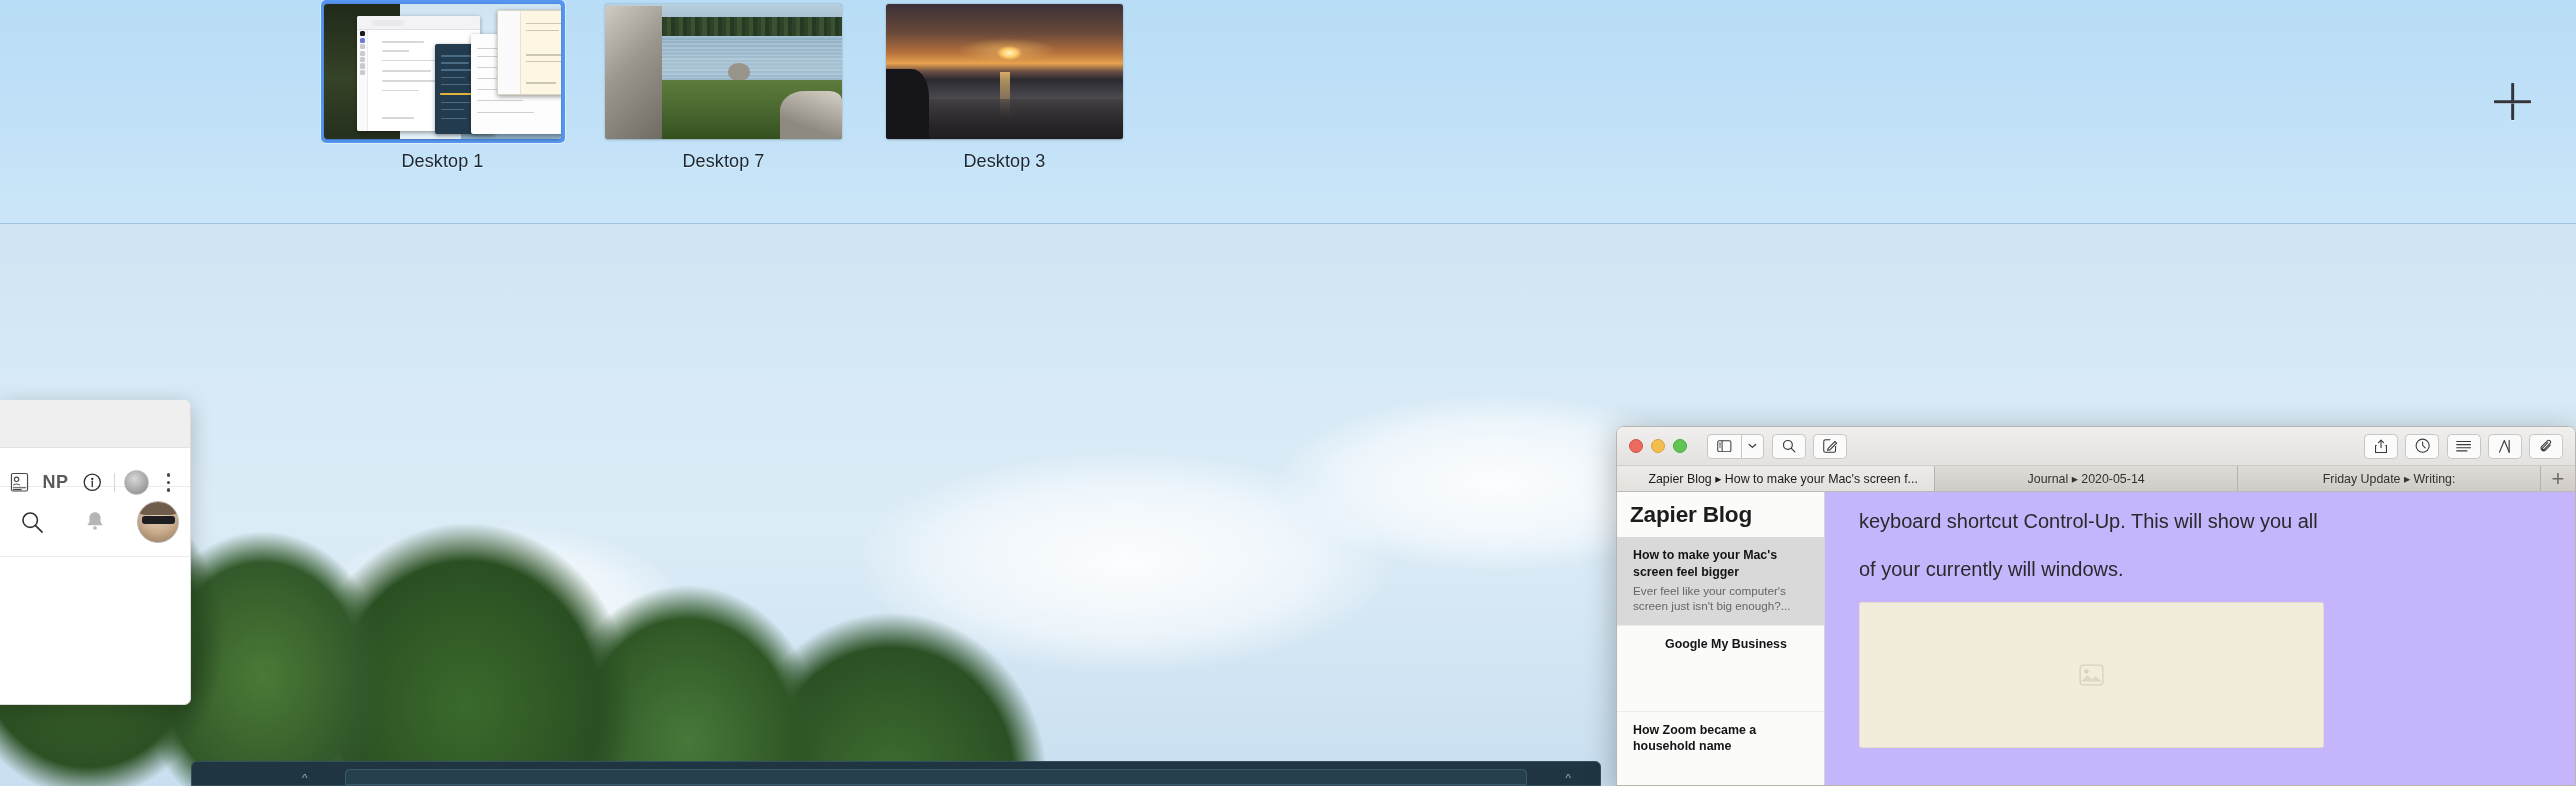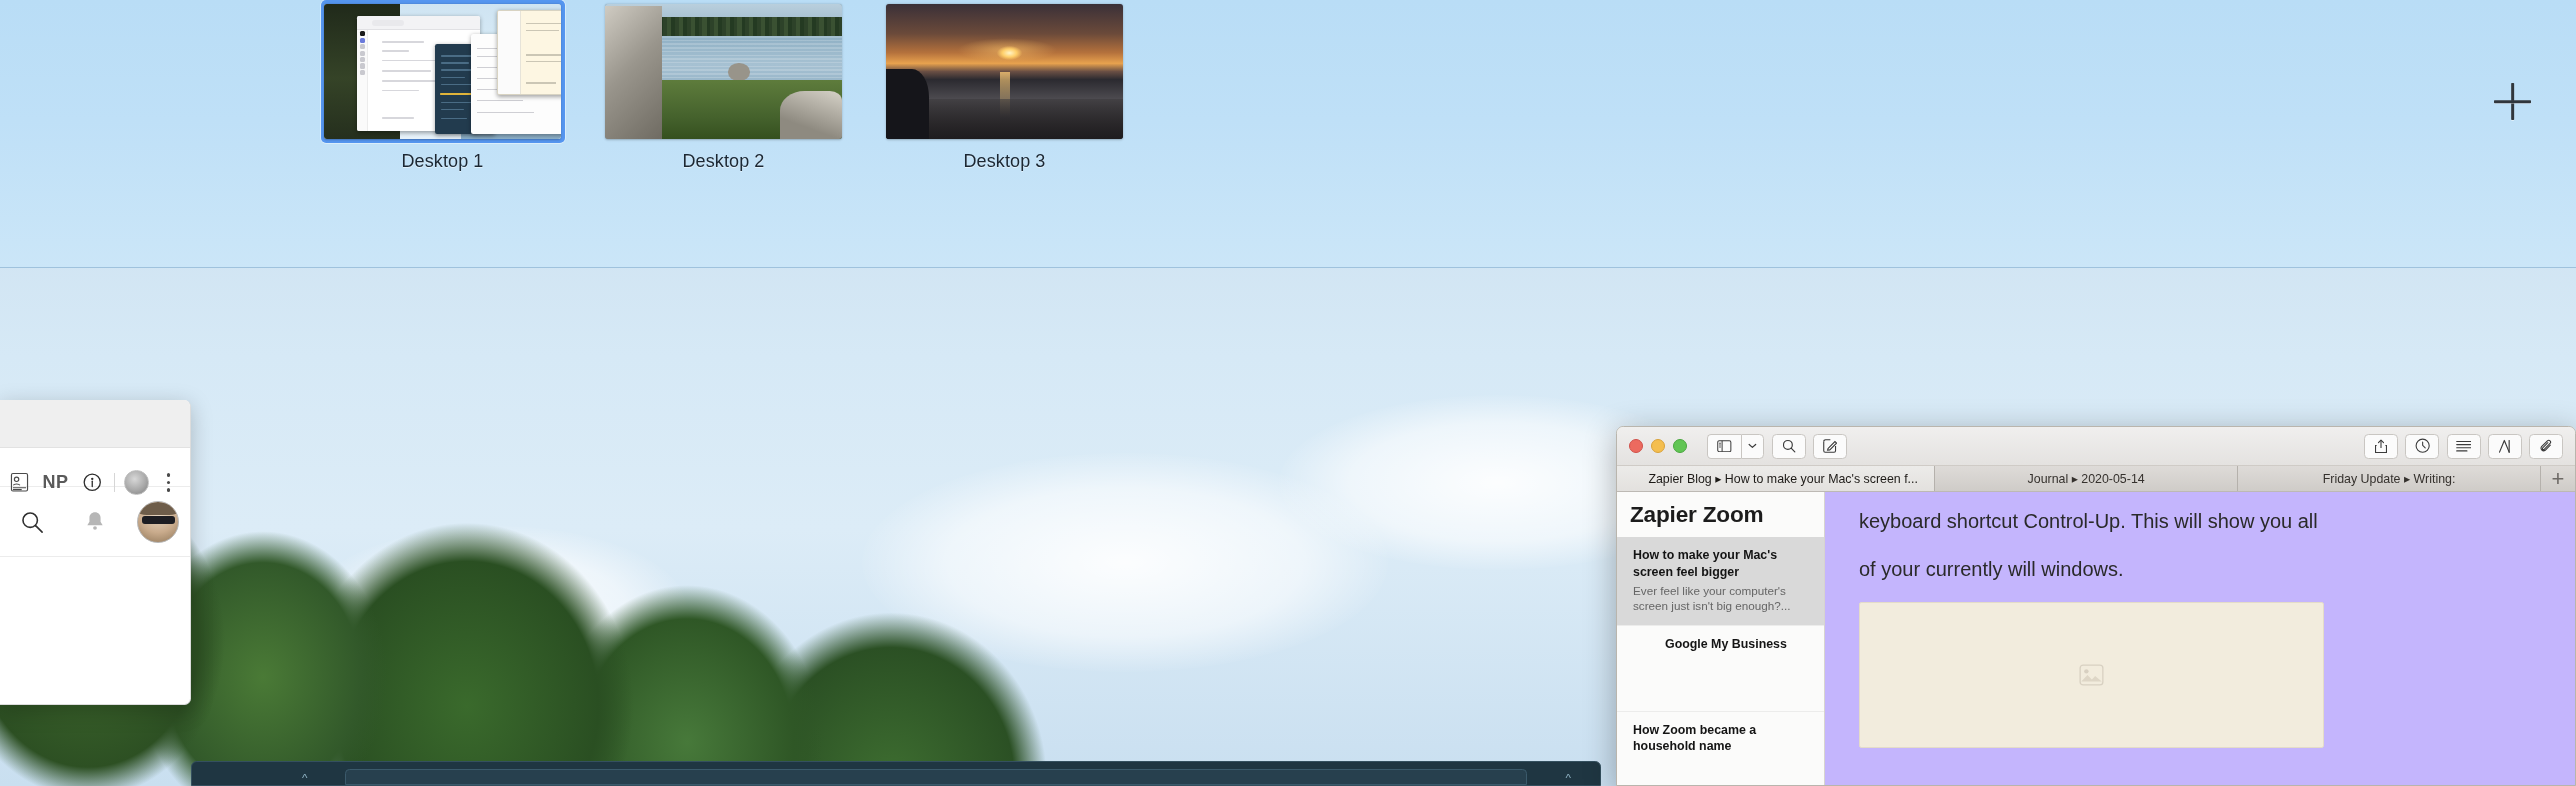--- a/index.html
+++ b/index.html
@@ -6,21 +6,21 @@
   html, body {
     width:2576px; height:786px;
     overflow:hidden;
     font-family:"Liberation Sans", sans-serif;
     background:#000;
   }
   #screen { position:relative; width:2576px; height:786px; overflow:hidden; }
 
   
   #spaces-bar {
-    position:absolute; left:0; top:0; width:2576px; height:268px;
+    position:absolute; left:0; top:0; width:2576px; height:224px;
     background:linear-gradient(180deg,#b9ddf6 0%, #bfe0f7 45%, #cbe6f8 100%);
     border-bottom:0.7px solid #9fc2dd;
     z-index:50;
   }
   #spaces-strip {
     position:absolute; left:0; top:0; width:100%; height:191px;
     display:flex; align-items:flex-start; justify-content:flex-start;
     padding-left:302px; gap:0;
   }
   .space {
@@ -424,21 +424,21 @@
     <div id="notes-tabs">
       <div class="note-tab active">Zapier Blog ▸ How to make your Mac's screen f...</div>
       <div class="note-tab">Journal ▸ 2020-05-14</div>
       <div class="note-tab">Friday Update ▸ Writing:</div>
       <div id="tabs-add">+</div>
     </div>
 
     <div id="notes-body">
 
       <div id="notes-list">
-        <div id="notes-list-title">Zapier Zoom</div>
+        <div id="notes-list-title">Zapier Blog</div>
 
         <div class="note-item selected">
           <div class="note-item-title">How to make your Mac's screen feel bigger</div>
           <div class="note-item-snippet">Ever feel like your computer's screen just isn't big enough?...</div>
         </div>
 
         <div class="note-item spacer-tall">
           <div class="note-item-title">Google My Business</div>
         </div>
 
@@ -533,21 +533,21 @@
               <div class="sky"></div>
               <div class="trees"></div>
               <div class="water"></div>
               <div class="rockM"></div>
               <div class="grass"></div>
               <div class="rockL"></div>
               <div class="rockR"></div>
             </div>
           </div>
         </div>
-        <div class="space-label">Desktop 2</div>
+        <div class="space-label">Desktop 7</div>
       </div>
 
       <div class="space">
         <div class="space-thumb-wrap">
           <div class="space-thumb">
             <div class="wall-sunset">
               <div class="glow"></div>
               <div class="sun"></div>
               <div class="refl"></div>
               <div class="shore"></div>

